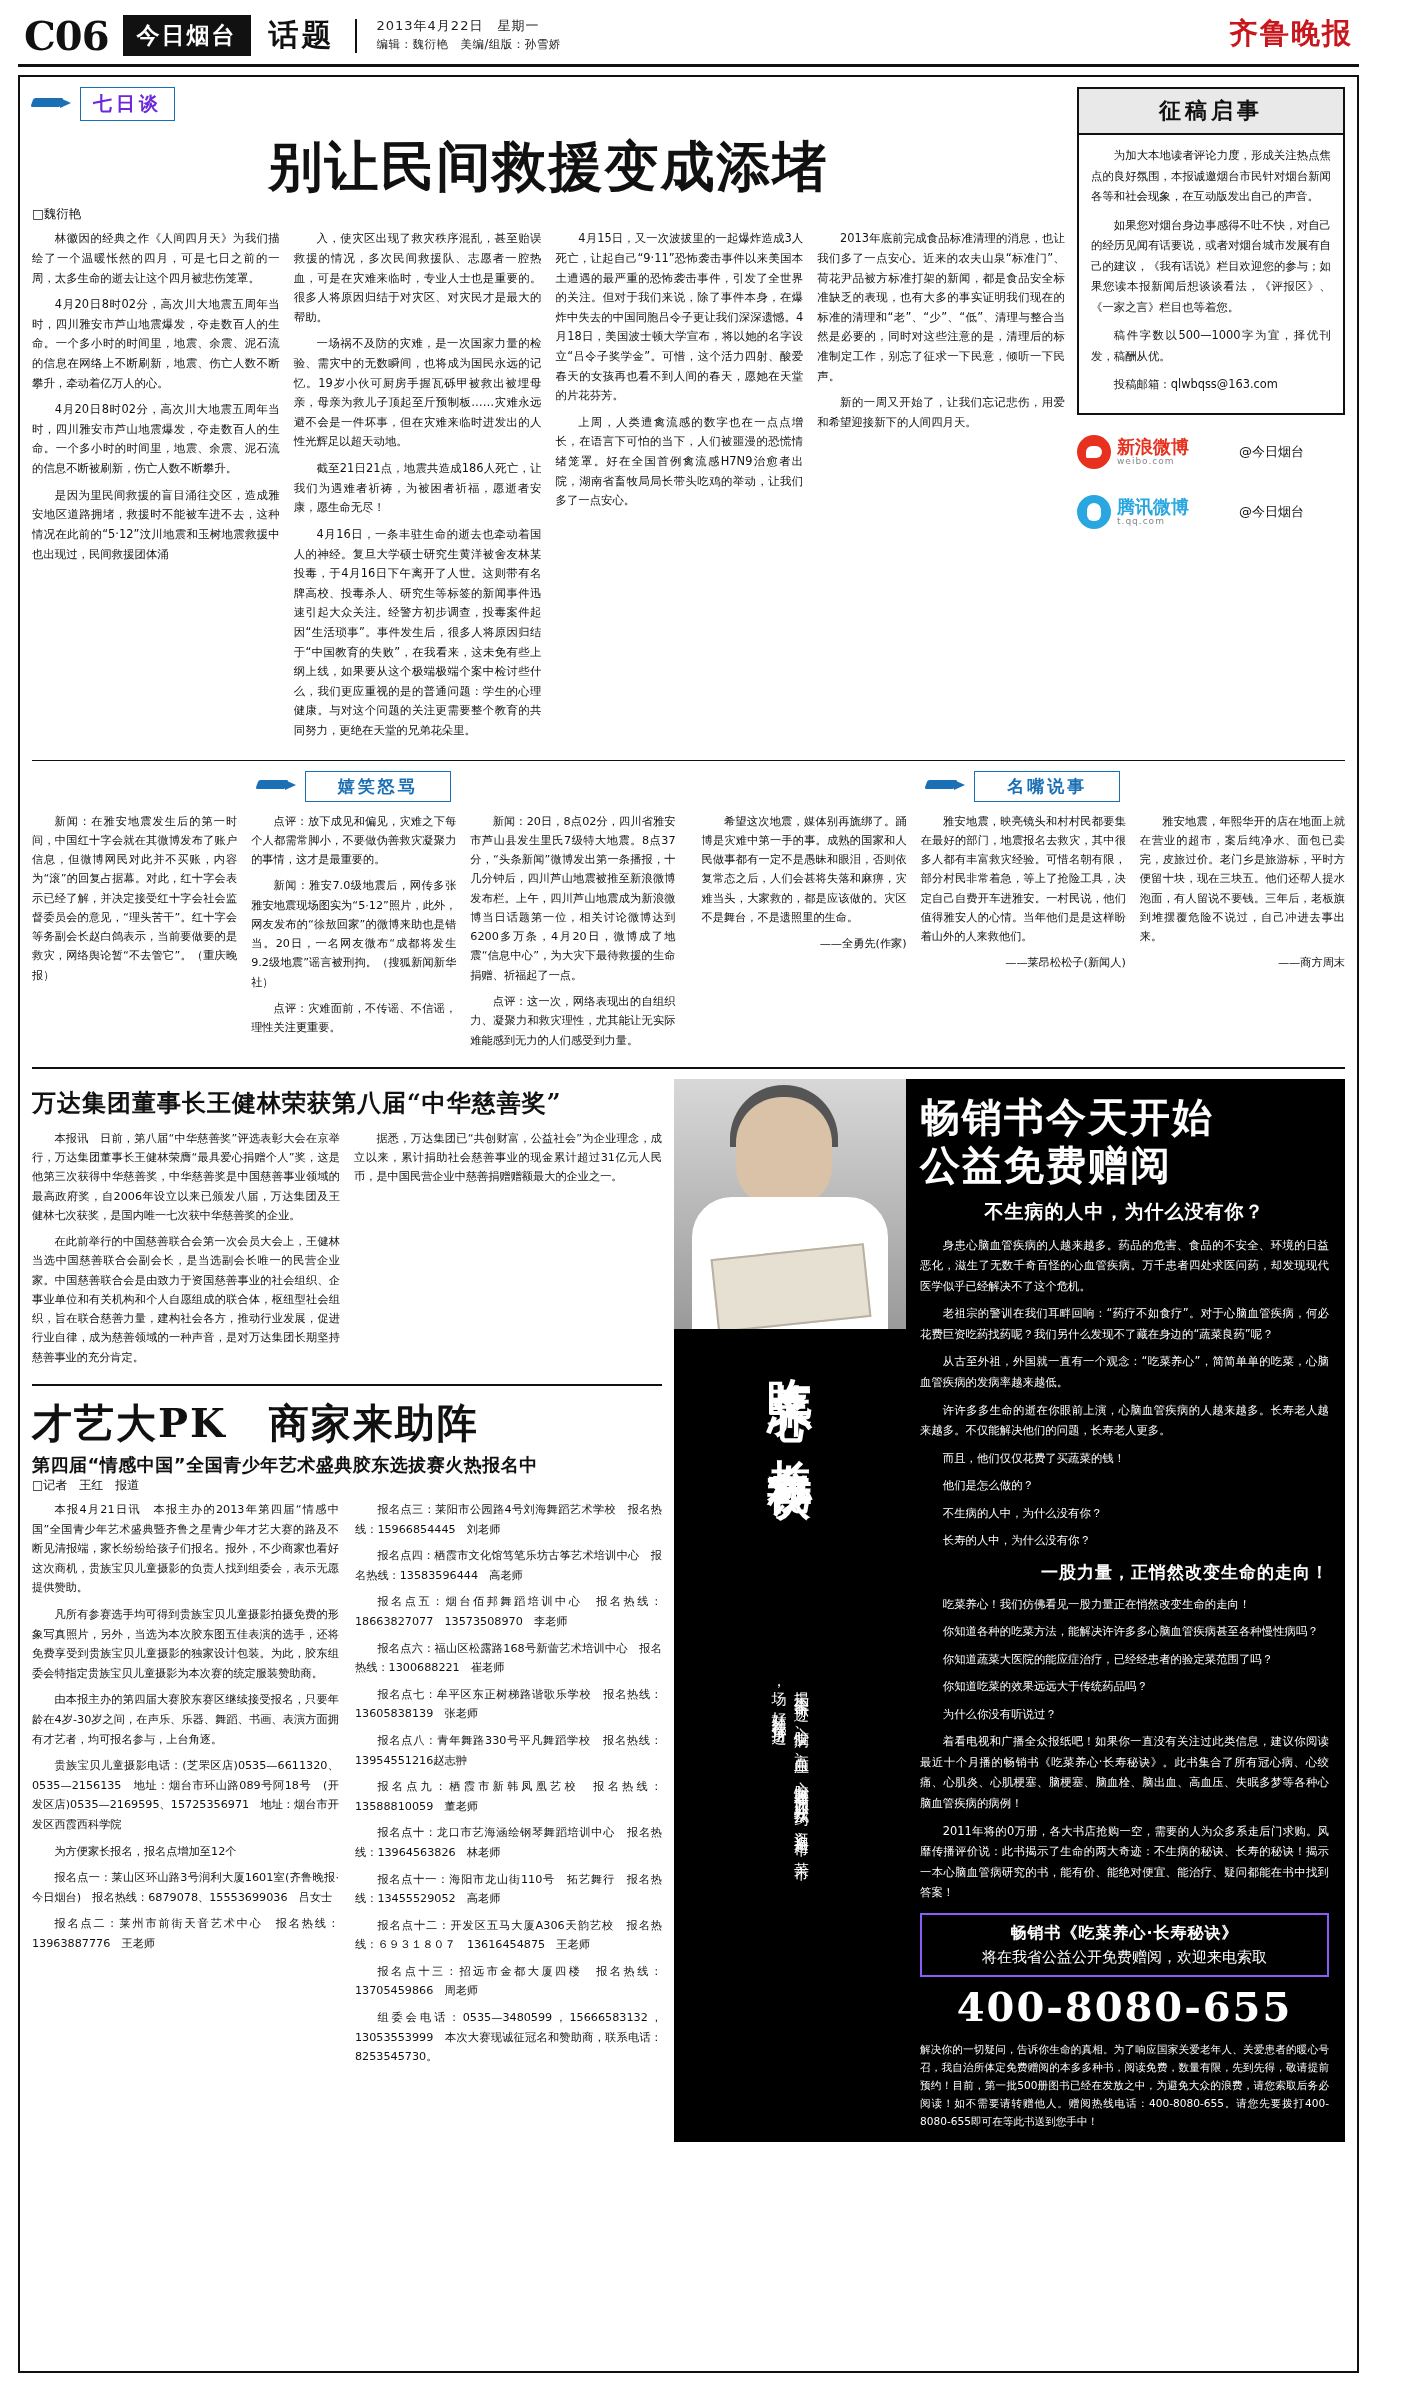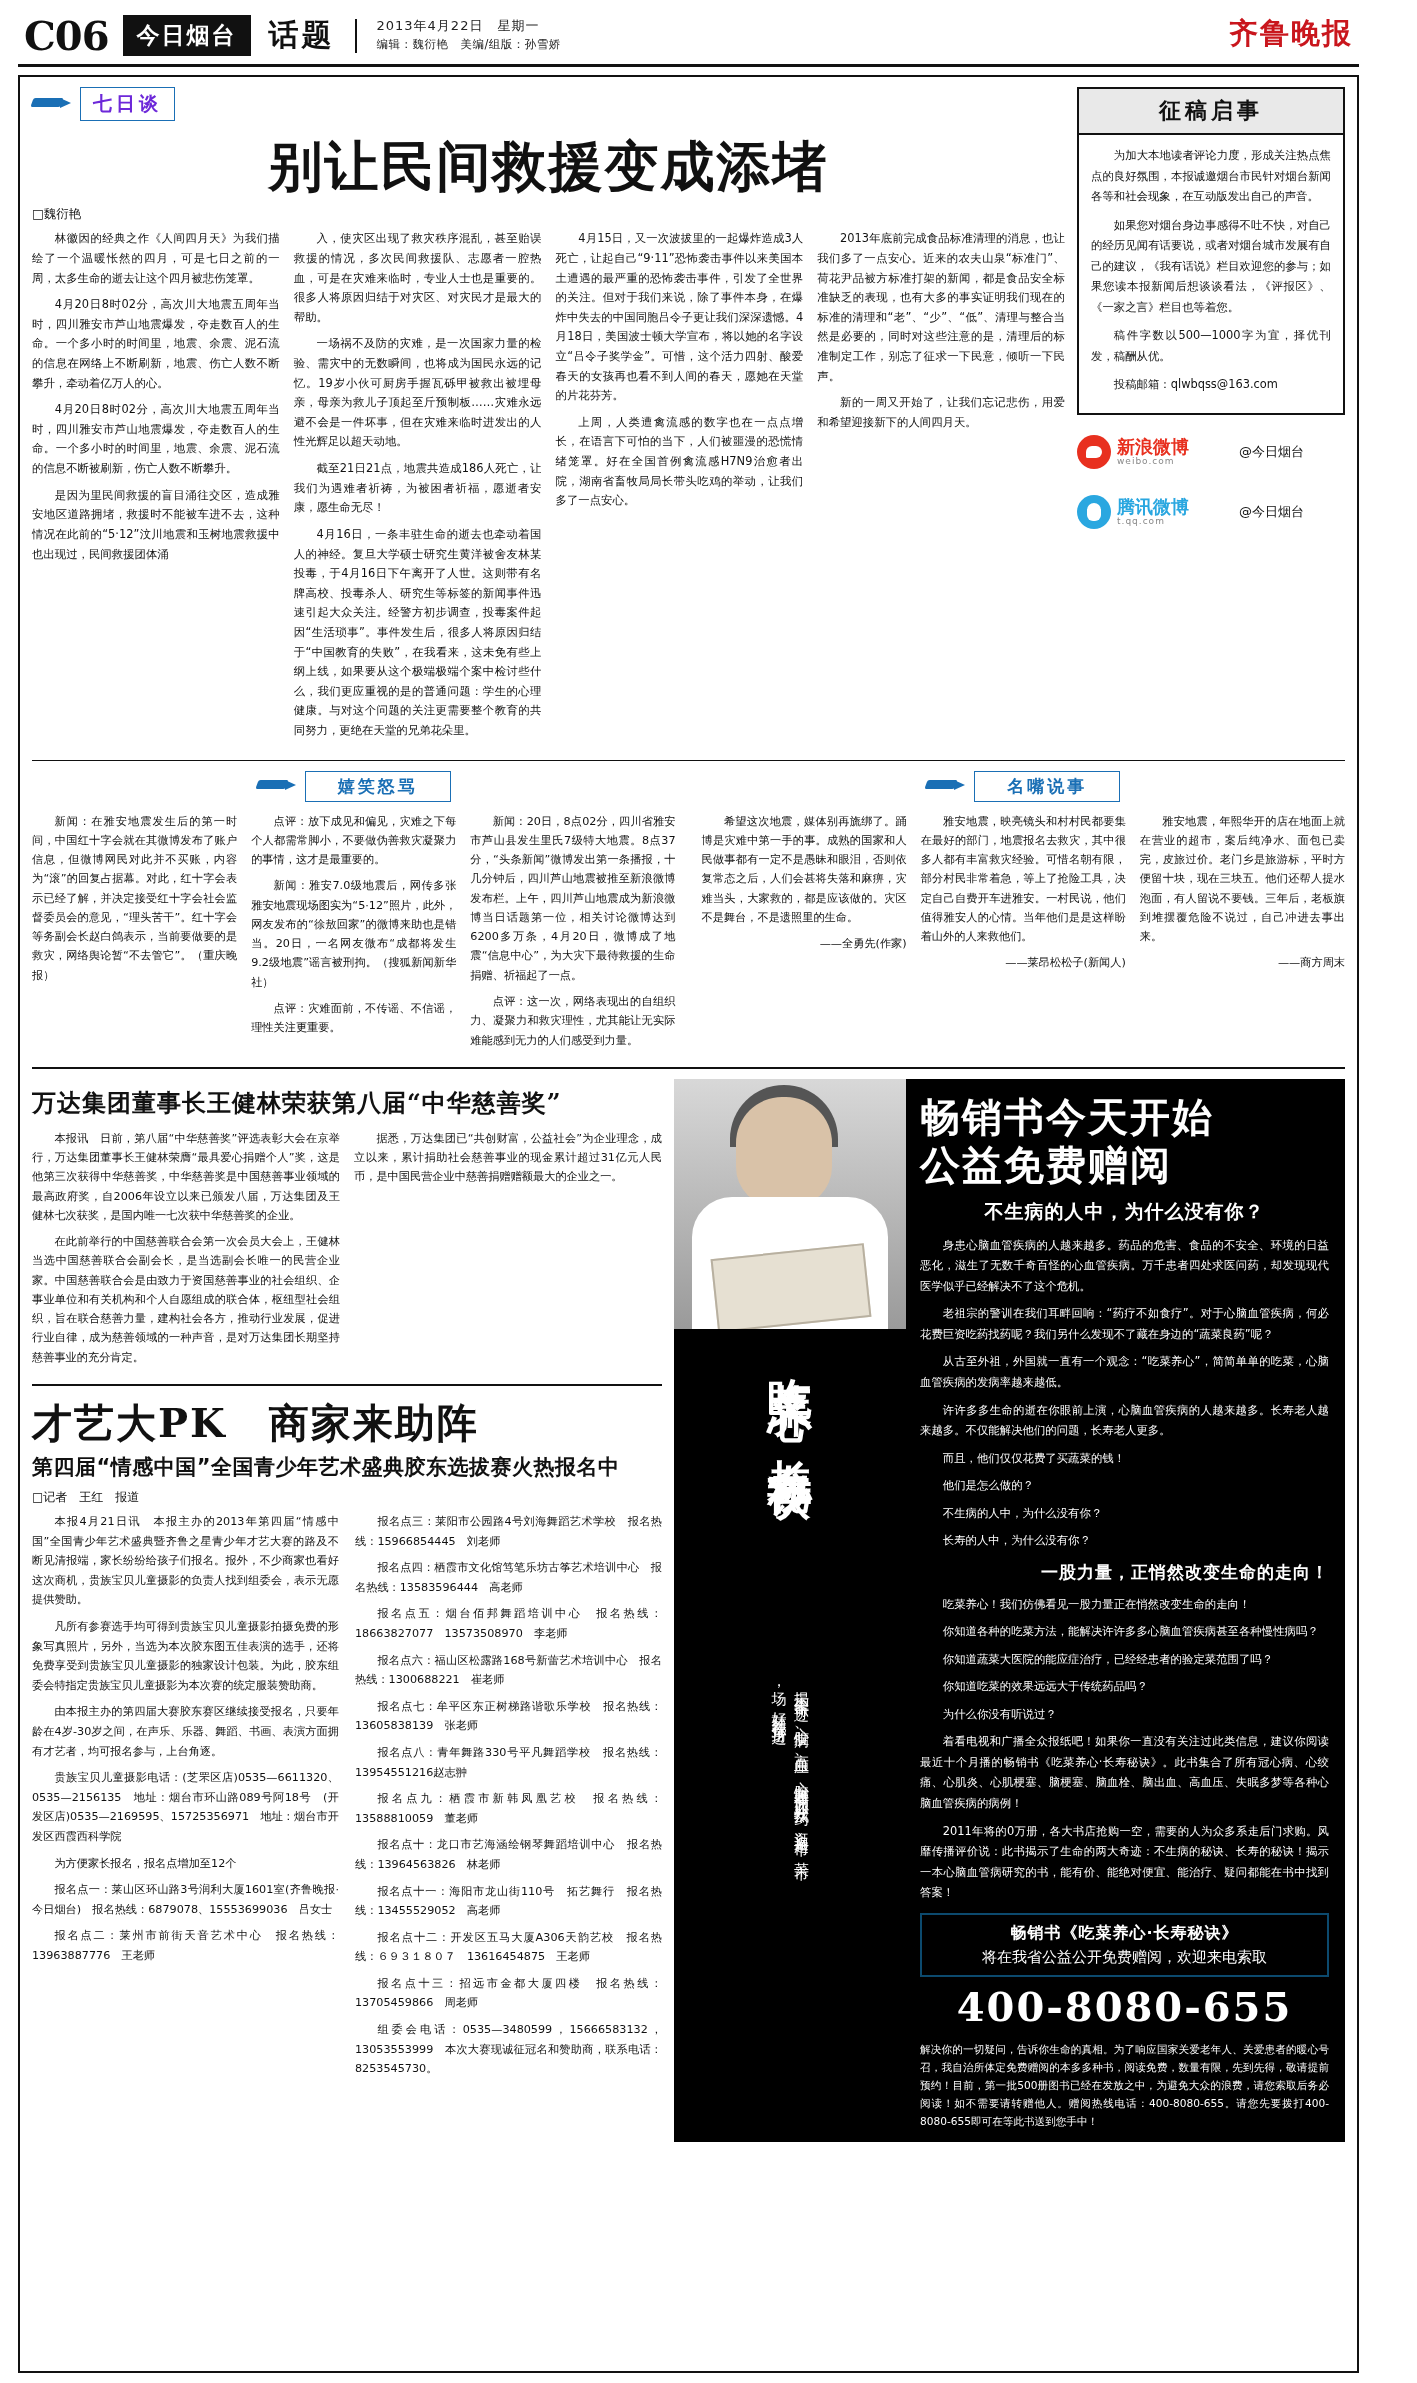--- a/index.html
+++ b/index.html
@@ -66,41 +66,41 @@
   .wanda-cols{display:flex;gap:14px;}
   .wanda-cols .col{font-size:11.2px;}
 
   .bigrule{border-top:2px solid #111;margin:10px 0;}
 
   
   .bottomwrap{display:flex;gap:12px;}
   .bottomLeft{width:630px;flex:0 0 630px;}
 
   .pk-title{font-family:"DejaVu Serif","Liberation Serif",serif;font-size:40px;font-weight:bold;letter-spacing:2px;margin:6px 0 2px 0;}
-  .pk-sub{font-size:21px;font-weight:bold;letter-spacing:0.5px;margin-bottom:8px;}
+  .pk-sub{font-size:18px;font-weight:bold;letter-spacing:0.5px;}
   .pk-byline{font-size:12px;margin-bottom:6px;}
   .pk-cols{display:flex;gap:16px;}
   .pk-cols .col{font-size:11.2px;line-height:1.75;}
 
   
   .ad{background:#000;color:#fff;position:relative;display:flex;}
   .ad-left{width:232px;flex:0 0 232px;position:relative;background:#000;}
   .photo{width:232px;height:250px;background:linear-gradient(180deg,#d8d8d8,#9a9a9a);position:relative;overflow:hidden;}
   .photo .head{position:absolute;left:62px;top:18px;width:96px;height:110px;border-radius:46px 46px 40px 40px;background:#d9c2a8;}
   .photo .hair{position:absolute;left:56px;top:6px;width:108px;height:62px;border-radius:54px 54px 0 0;background:#555;}
   .photo .body{position:absolute;left:18px;top:118px;width:196px;height:140px;background:#fff;border-radius:40px 40px 0 0;}
   .photo .book{position:absolute;left:40px;top:172px;width:150px;height:70px;background:#e6e0d2;transform:rotate(-6deg);border:2px solid #b8b0a0;}
   .vert-title{writing-mode:vertical-rl;text-orientation:upright;font-family:"DejaVu Serif","Liberation Serif",serif;font-size:44px;font-weight:bold;letter-spacing:6px;color:#fff;margin:14px auto 0 auto;line-height:1.1;height:330px;}
   .vert-sub{writing-mode:vertical-rl;text-orientation:upright;font-size:15px;letter-spacing:3px;color:#fff;margin:6px auto;height:190px;line-height:1.5;}
   .ad-right{flex:1 1 auto;padding:14px 16px 12px 14px;}
   .ad-h1{font-family:"DejaVu Serif","Liberation Serif",serif;font-size:40px;font-weight:bold;letter-spacing:2px;line-height:1.2;}
   .ad-h2{font-size:19px;font-weight:bold;text-align:center;margin:10px 0 10px 0;letter-spacing:1px;}
   .ad-p{font-size:11.4px;line-height:1.8;text-align:justify;margin:0 0 7px 0;text-indent:2em;}
   .ad-strong{font-size:17px;font-weight:bold;text-align:right;margin:10px 0;letter-spacing:1px;}
-  .ad-box{border:2px solid #0c4a6e;padding:8px 10px;text-align:center;margin-top:10px;}
+  .ad-box{border:2px solid #8b5cf6;padding:8px 10px;text-align:center;margin-top:10px;}
   .ad-box .l1{font-size:16px;font-weight:bold;letter-spacing:1px;}
   .ad-box .l2{font-size:15px;margin-top:4px;}
   .ad-phone{font-family:"DejaVu Serif","Liberation Serif",serif;font-size:40px;font-weight:bold;text-align:center;letter-spacing:2px;margin-top:6px;}
   .ad-foot{font-size:10.6px;line-height:1.7;margin-top:10px;text-align:justify;}
 </style>
 </head>
 <body>
 
 <div class="page">
 

